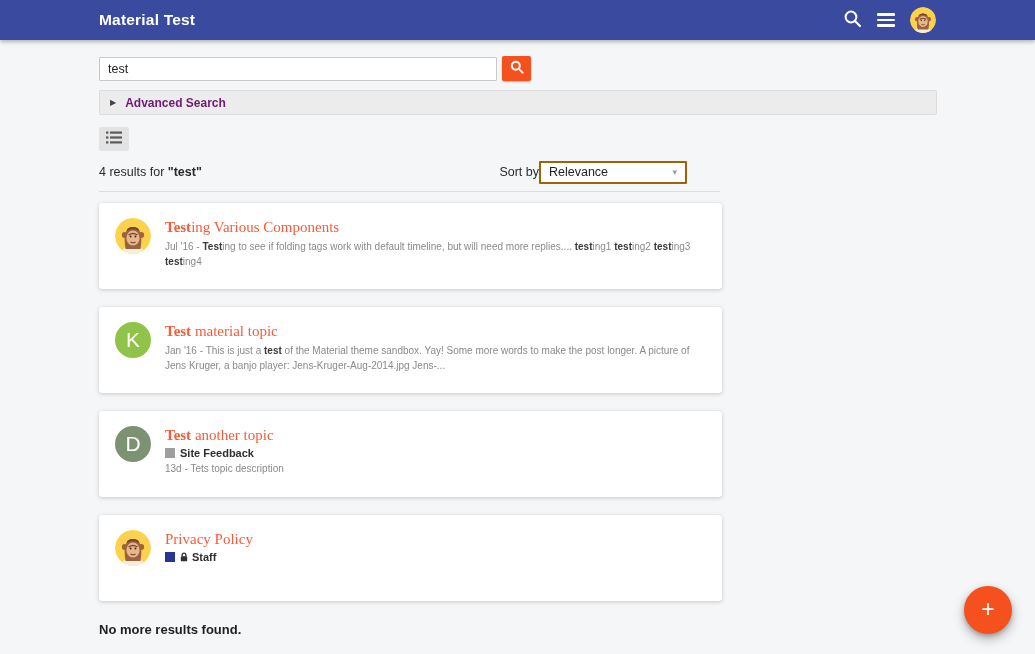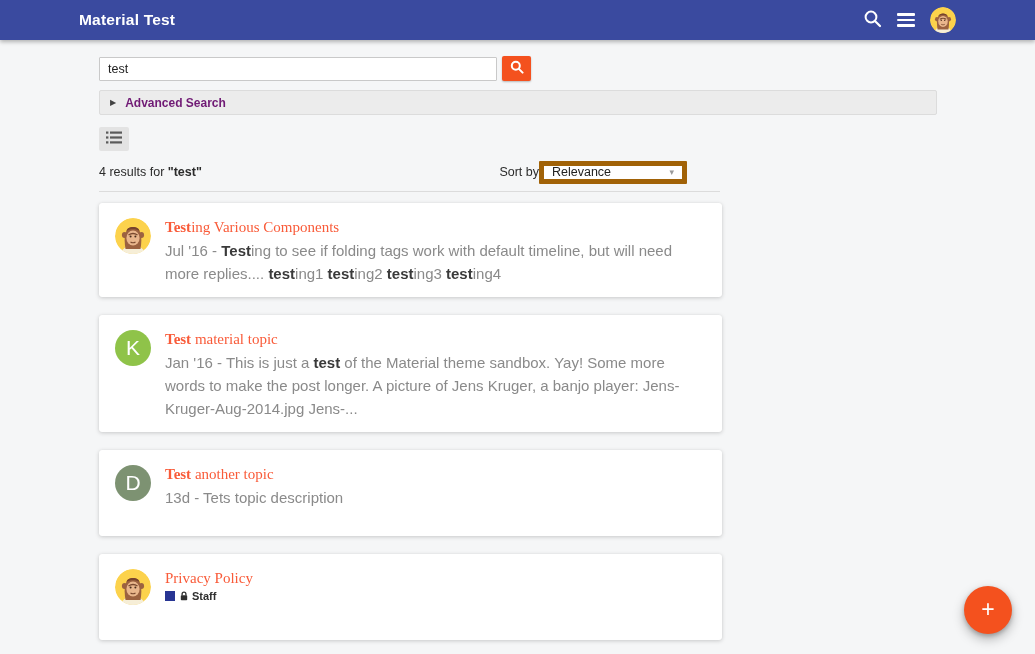--- a/index.html
+++ b/index.html
@@ -5,21 +5,21 @@
   * { box-sizing: border-box; }
   html,body { margin:0; padding:0; }
   body {
     width:1035px; height:654px; overflow:hidden; position:relative;
     background:#f5f6f7;
     font-family:"Liberation Sans", sans-serif;
     -webkit-font-smoothing:antialiased;
   }
   
   .app-header { height:40px; box-shadow:0 2px 4px rgba(0,0,0,.28); position:relative; z-index:5; }
-  .header-inner { margin:0 79px; height:100%; display:flex; align-items:center; justify-content:space-between; }
+  .header-inner { margin:0 99px; height:100%; display:flex; align-items:center; justify-content:space-between; }
   .app-title { color:#fff; font-weight:700; font-size:15.5px; letter-spacing:.2px; }
   .header-actions { display:flex; align-items:center; gap:15px; }
   .icon-btn { background:none; border:none; padding:0; cursor:pointer; display:flex; align-items:center; }
   .burger { display:flex; flex-direction:column; gap:3.2px; }
   .burger i { display:block; width:18px; height:2.5px; background:#fff; border-radius:1px; }
   .avatar-sm { width:26px; height:26px; border-radius:50%; overflow:hidden; flex:none; }
 
   
   main { margin-left:99px; width:838px; position:relative; z-index:1; }
   .search-row { padding-top:16px; display:flex; gap:5px; align-items:center; }
@@ -34,37 +34,37 @@
   .advanced .label { font-size:12px; font-weight:700; color:#701a75; }
 
   .list-toggle { margin-top:12px; width:30px; height:24px; background:#e3e3e3; border:none; border-radius:2px;
     display:flex; align-items:center; justify-content:center; cursor:pointer; }
 
   .results-head { margin-top:10px; width:588px; height:22px; display:flex; align-items:center; justify-content:space-between; }
   .summary { font-size:12.5px; color:#2b2b2b; }
   .summary .b { font-weight:700; }
   .sort { display:flex; align-items:center; }
   .sort-label { font-size:12.5px; color:#2b2b2b; }
-  .select { width:148px; height:23px; background:#fff; border:5px solid #a16207; border-radius:1px;
+  .select { width:148px; height:23px; background:#fff; border:2px solid #a16207; border-radius:1px;
     display:flex; align-items:center; justify-content:space-between; padding:0 8px; cursor:pointer; }
   .select .val { font-size:12.5px; color:#222; }
   .select .caret { font-size:9px; color:#9a9a9a; }
 
   .divider { margin-top:8px; width:621px; border-top:1px solid #dcdcdc; }
 
   .results-list { margin-top:11px; width:623px; }
   .card { width:623px; min-height:86px; background:#fff; border-radius:3px; margin-bottom:18px;
     box-shadow:0 1px 4px rgba(0,0,0,.18), 0 0 1px rgba(0,0,0,.08);
     padding:15px 16px 12px; display:flex; gap:14px; cursor:pointer; }
   .avatar { width:36px; height:36px; border-radius:50%; flex:none; overflow:hidden; cursor:pointer; }
   .avatar.letter { display:flex; align-items:center; justify-content:center; color:#fff; font-size:21px; }
   .card-body { flex:1; min-width:0; }
   .title { margin:1px 0 3px; font-size:15px; font-weight:400; color:#f95b39; cursor:pointer;font-family:Liberation Serif, serif; }
   .title .b { font-weight:700; }
-  .excerpt { margin:2px 0 0; font-size:15px; line-height:23px; color:#8a8a8a; max-width:545px; }
+  .excerpt { margin:2px 0 0; font-size:10px; line-height:15px; color:#8a8a8a; max-width:545px; }
   .excerpt .b { font-weight:700; color:#3a3a3a; }
   .category { display:flex; align-items:center; gap:5px; margin:3px 0 0; cursor:pointer; }
   .cat-swatch { width:10px; height:10px; display:inline-block; }
   .cat-label { font-size:11px; font-weight:700; color:#2f2f2f; }
   .lock { display:flex; align-items:center; margin-right:-1px; }
 
   .no-more { margin-top:21px; font-size:13px; font-weight:700; color:#1f1f1f; }
 
   .fab { position:absolute; left:964px; top:586px; width:48px; height:48px; border-radius:50%; border:none; cursor:pointer;
     display:flex; align-items:center; justify-content:center;
@@ -195,20 +195,24 @@
         <p class="excerpt"><span>Jan '16 - This is just a </span><span class="b">test</span><span> of the Material theme sandbox. Yay! Some more words to make the post longer. A picture of Jens Kruger, a banjo player: Jens-Kruger-Aug-2014.jpg Jens-...</span></p>
       </div>
     </article>
 
     <article class="card">
       <span class="avatar letter" style="background-color: rgb(125, 146, 114);">
         <span>D</span>
       </span>
       <div class="card-body">
         <h3 class="title"><span class="b">Test</span><span> another topic</span></h3>
+        <div class="category">
+          <span class="cat-swatch" style="background-color: rgb(158, 158, 158);"></span>
+          <span class="cat-label">Site Feedback</span>
+        </div>
         <p class="excerpt"><span>13d - Tets topic description</span></p>
       </div>
     </article>
 
     <article class="card">
       <span class="avatar">
         <svg width="36" height="36" viewBox="0 0 36 36">
             <circle cx="18" cy="18" r="18" fill="#fcd24c"></circle>
             <ellipse cx="18" cy="34" rx="11" ry="6.5" fill="#f6eed7"></ellipse>
             <ellipse cx="9.5" cy="17" rx="2.6" ry="3" fill="#9c6240"></ellipse>

